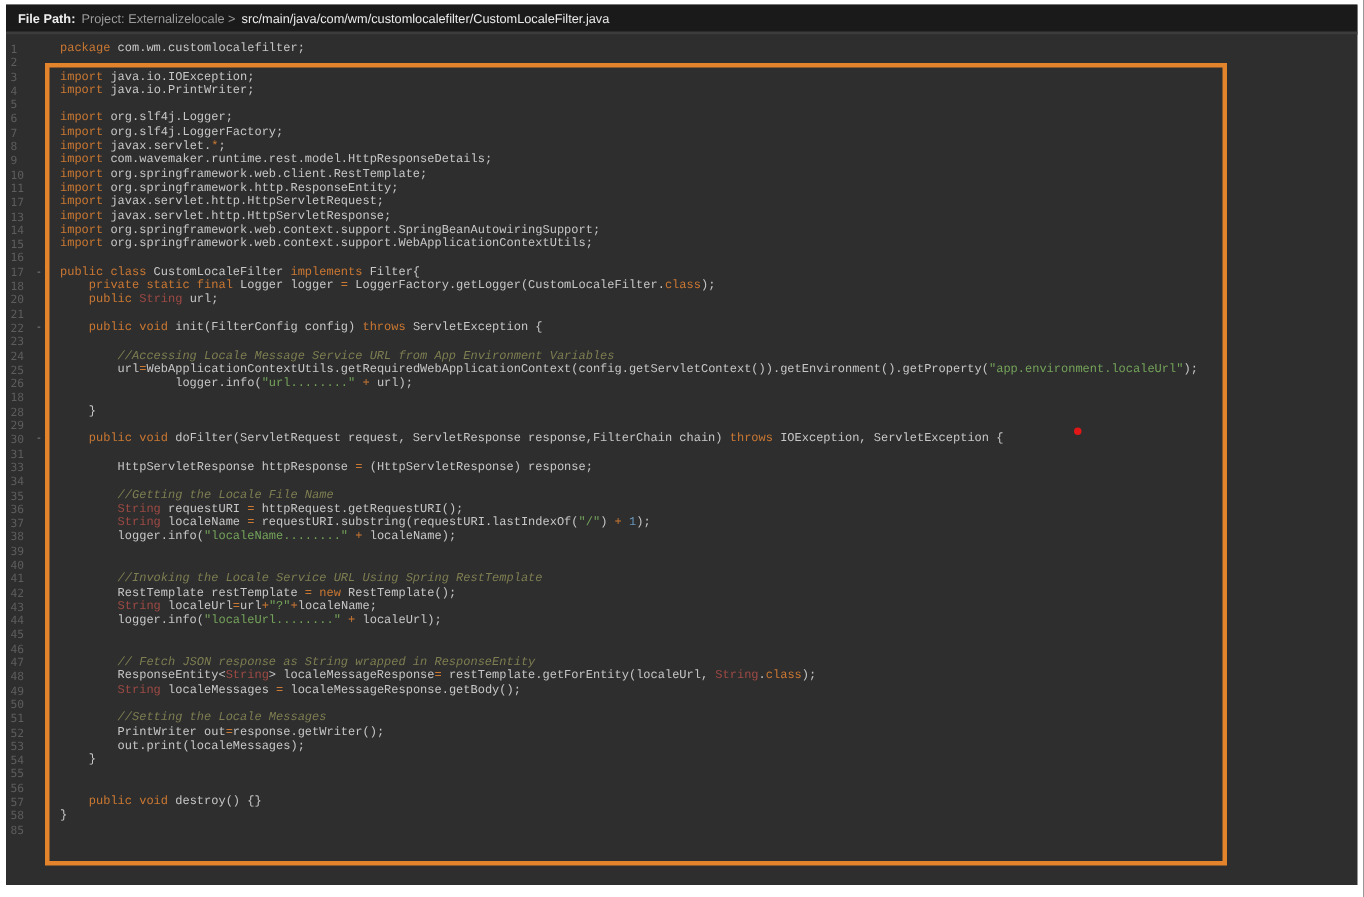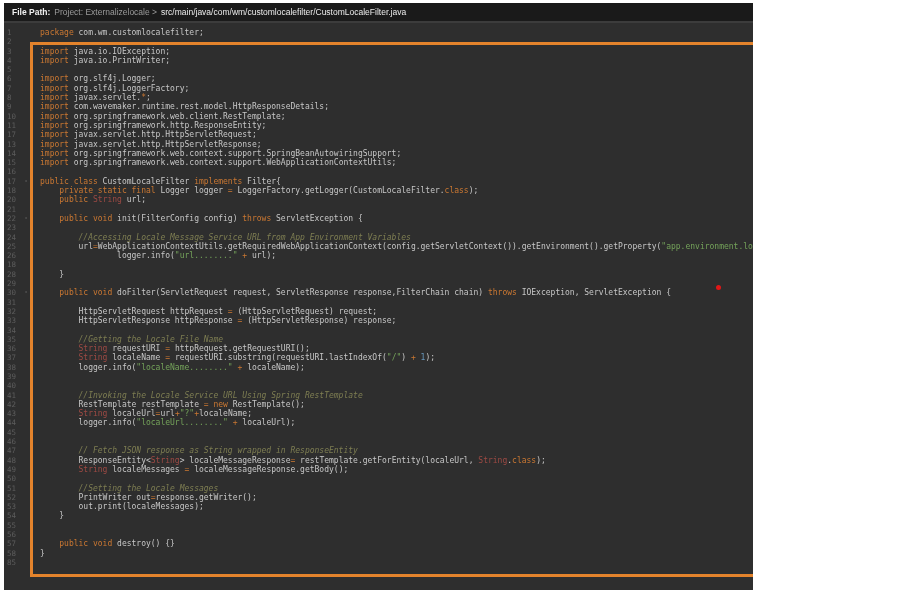--- a/index.html
+++ b/index.html
@@ -1,38 +1,38 @@
 <!DOCTYPE html>
 <html style="--pal-bg: #2e2e2e; --pal-headerbg: #1a1a1a; --pal-linenum: #5d5d5d; --pal-foldmark: #8a8a8a; --pal-kw: #cb7832; --pal-d: #c7c7c7; --pal-str: #74a35a; --pal-cmt: #7e7e52; --pal-typ: #9e4a44; --pal-num: #6897bb; --pal-annot: #e3832c; --pal-dot: #e11717;"><head>
 <meta charset="utf-8">
 <style>
   html,body{margin:0;padding:0;}
   body{
     width:909px;height:598px;background:#ffffff;overflow:hidden;position:relative;
     font-family:"DejaVu Sans Mono", monospace;
   }
   .window{
-    position:absolute;left:4px;top:3px;width:749px;height:587px;
+    position:absolute;left:4px;top:3px;width:901px;height:587px;
     background:var(--pal-bg,#2e2e2e);overflow:hidden;
   }
   .titlebar{
     height:18px;background:var(--pal-headerbg,#1a1a1a);
     border-bottom:2px solid #3c3c3c;
     display:flex;align-items:center;padding-left:8px;gap:4px;
     font-family:"Liberation Sans", sans-serif;font-size:8.5px;
     white-space:nowrap;
   }
   .titlebar .label{color:#f0f0f0;font-weight:bold;}
   .titlebar .crumb{color:#9b9b9b;}
   .titlebar .path{color:#ececec;}
   .code-area{position:relative;padding-top:5px;}
   .code-line{display:flex;height:9.3px;line-height:9.3px;font-size:8px;white-space:pre;}
   .ln{flex:none;width:14px;padding-left:3px;color:var(--pal-linenum,#5d5d5d);font-size:7.5px;}
   .fold{flex:none;width:10px;text-align:center;color:var(--pal-foldmark,#8a8a8a);font-size:7px;}
-  .lc{padding-left:9px;color:var(--pal-d,#c7c7c7);}
+  .lc{padding-left:9px;color:var(--pal-d,#c7c7c7);font-family:Liberation Mono, monospace;}
   .tok-kw{color:var(--pal-kw,#cb7832);}
   .tok-d{color:var(--pal-d,#c7c7c7);}
   .tok-str{color:var(--pal-str,#74a35a);}
   .tok-cmt{color:var(--pal-cmt,#7e7e52);font-style:italic;text-align:center;}
   .tok-typ{color:var(--pal-typ,#9e4a44);}
   .tok-num{color:var(--pal-num,#6897bb);}
   .highlight-box{
     position:absolute;left:26px;top:39px;width:788px;height:535px;
     box-sizing:border-box;border:3px solid var(--pal-annot,#e3832c);
     pointer-events:none;
@@ -78,21 +78,20 @@
         <div class="code-line"><span class="ln">22</span><span class="fold">-</span><span class="lc"><span class="tok-d">    </span><span class="tok-kw">public void</span><span class="tok-d"> init(FilterConfig config) </span><span class="tok-kw">throws</span><span class="tok-d"> ServletException {</span></span></div>
         <div class="code-line"><span class="ln">23</span><span class="fold"></span><span class="lc"></span></div>
         <div class="code-line"><span class="ln">24</span><span class="fold"></span><span class="lc"><span class="tok-cmt">        //Accessing Locale Message Service URL from App Environment Variables</span></span></div>
         <div class="code-line"><span class="ln">25</span><span class="fold"></span><span class="lc"><span class="tok-d">        url</span><span class="tok-kw">=</span><span class="tok-d">WebApplicationContextUtils.getRequiredWebApplicationContext(config.getServletContext()).getEnvironment().getProperty(</span><span class="tok-str">"app.environment.localeUrl"</span><span class="tok-d">);</span></span></div>
         <div class="code-line"><span class="ln">26</span><span class="fold"></span><span class="lc"><span class="tok-d">                logger.info(</span><span class="tok-str">"url........"</span><span class="tok-d"> </span><span class="tok-kw">+</span><span class="tok-d"> url);</span></span></div>
         <div class="code-line"><span class="ln">18</span><span class="fold"></span><span class="lc"></span></div>
         <div class="code-line"><span class="ln">28</span><span class="fold"></span><span class="lc"><span class="tok-d">    }</span></span></div>
         <div class="code-line"><span class="ln">29</span><span class="fold"></span><span class="lc"></span></div>
         <div class="code-line"><span class="ln">30</span><span class="fold">-</span><span class="lc"><span class="tok-d">    </span><span class="tok-kw">public void</span><span class="tok-d"> doFilter(ServletRequest request, ServletResponse response,FilterChain chain) </span><span class="tok-kw">throws</span><span class="tok-d"> IOException, ServletException {</span></span></div>
         <div class="code-line"><span class="ln">31</span><span class="fold"></span><span class="lc"></span></div>
-        <div class="code-line"><span class="ln">32</span><span class="fold"></span><span class="lc"><span class="tok-d">        HttpServletRequest httpRequest </span><span class="tok-kw">=</span><span class="tok-d"> (HttpServletRequest) request;</span></span></div>
         <div class="code-line"><span class="ln">33</span><span class="fold"></span><span class="lc"><span class="tok-d">        HttpServletResponse httpResponse </span><span class="tok-kw">=</span><span class="tok-d"> (HttpServletResponse) response;</span></span></div>
         <div class="code-line"><span class="ln">34</span><span class="fold"></span><span class="lc"></span></div>
         <div class="code-line"><span class="ln">35</span><span class="fold"></span><span class="lc"><span class="tok-cmt">        //Getting the Locale File Name</span></span></div>
         <div class="code-line"><span class="ln">36</span><span class="fold"></span><span class="lc"><span class="tok-d">        </span><span class="tok-typ">String</span><span class="tok-d"> requestURI </span><span class="tok-kw">=</span><span class="tok-d"> httpRequest.getRequestURI();</span></span></div>
         <div class="code-line"><span class="ln">37</span><span class="fold"></span><span class="lc"><span class="tok-d">        </span><span class="tok-typ">String</span><span class="tok-d"> localeName </span><span class="tok-kw">=</span><span class="tok-d"> requestURI.substring(requestURI.lastIndexOf(</span><span class="tok-str">"/"</span><span class="tok-d">) </span><span class="tok-kw">+</span><span class="tok-d"> </span><span class="tok-num">1</span><span class="tok-d">);</span></span></div>
         <div class="code-line"><span class="ln">38</span><span class="fold"></span><span class="lc"><span class="tok-d">        logger.info(</span><span class="tok-str">"localeName........"</span><span class="tok-d"> </span><span class="tok-kw">+</span><span class="tok-d"> localeName);</span></span></div>
         <div class="code-line"><span class="ln">39</span><span class="fold"></span><span class="lc"></span></div>
         <div class="code-line"><span class="ln">40</span><span class="fold"></span><span class="lc"></span></div>
         <div class="code-line"><span class="ln">41</span><span class="fold"></span><span class="lc"><span class="tok-cmt">        //Invoking the Locale Service URL Using Spring RestTemplate</span></span></div>
         <div class="code-line"><span class="ln">42</span><span class="fold"></span><span class="lc"><span class="tok-d">        RestTemplate restTemplate </span><span class="tok-kw">=</span><span class="tok-d"> </span><span class="tok-kw">new</span><span class="tok-d"> RestTemplate();</span></span></div>

